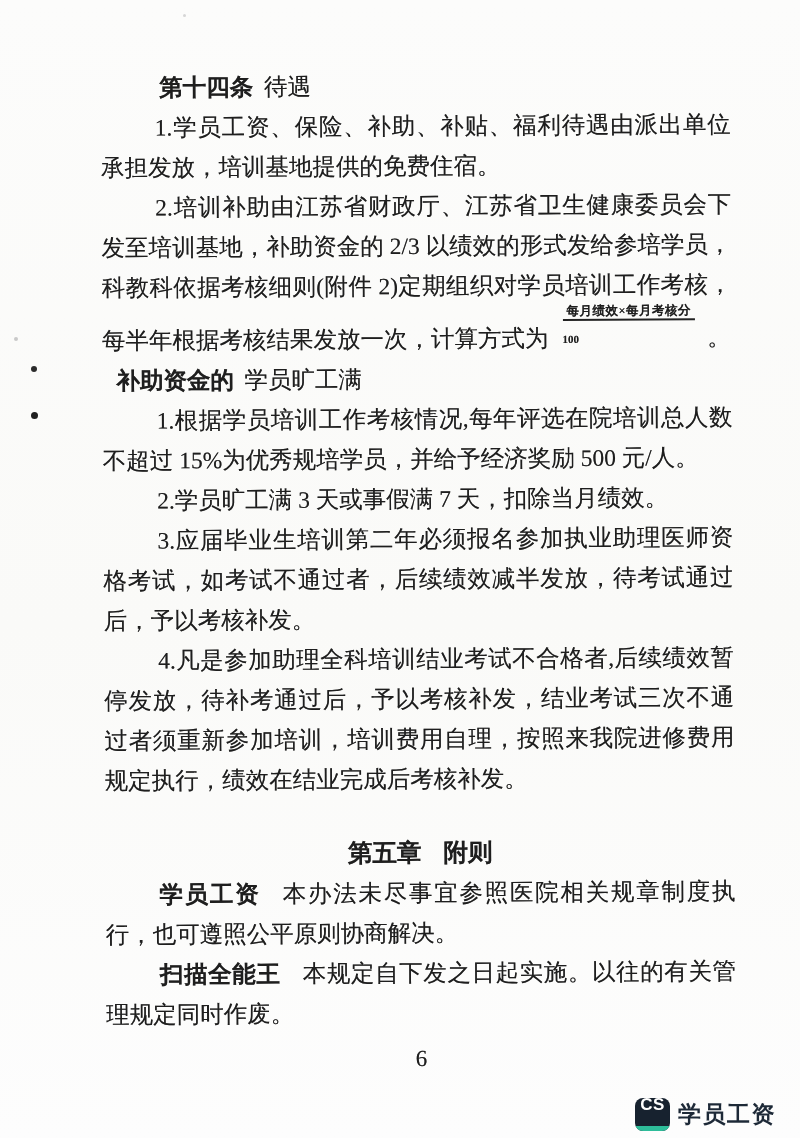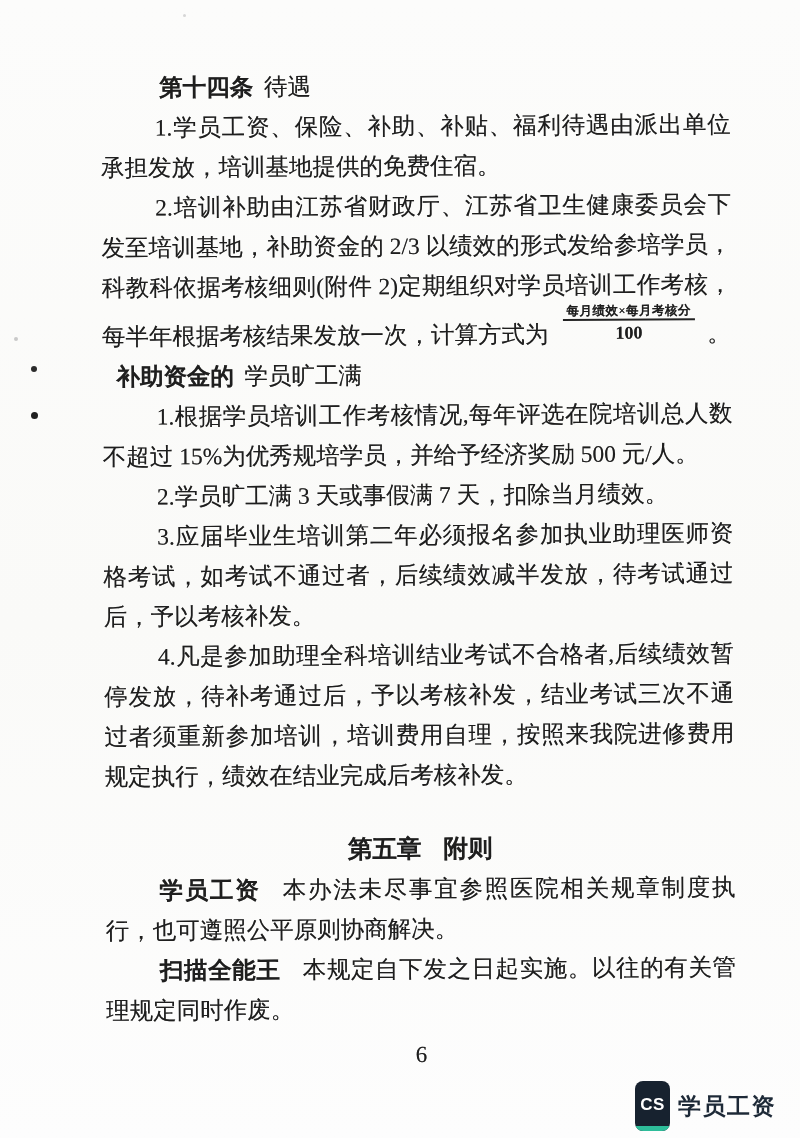--- a/index.html
+++ b/index.html
@@ -32,39 +32,39 @@
     margin: 34px 0 0 0;
     text-align: center;
     text-indent: 0;
     font-weight: 700;
     font-size: 24.5px;
   }
   .chapter .chapter-prefix { margin-right: 0.9em; }
   .frac {
     display: inline-block;
     vertical-align: 0.12em;
-    text-align: center;
+    text-align: left;
     line-height: 1.05;
     margin: 0 12px 0 14px;
     text-indent: 0;
   }
   .frac .num {
     display: block;
     font-size: 12.5px;
     font-weight: 700;
     letter-spacing: 0.5px;
     border-bottom: 2px solid #222;
     padding: 0 4px 1px 4px;
     white-space: nowrap;
   }
   .frac .den {
     display: block;
-    font-size: 18px;
+    font-size: 11px;
     font-weight: 700;
-    padding-top: 3px;
+    padding-top: 13px;
   }
   .page-num {
     margin-top: 6px;
     text-align: center;
     text-indent: 0;
     font-size: 23px;
     letter-spacing: 0;
   }
   .speck { position: absolute; border-radius: 50%; }
   .speck.s1 { left: 31px; top: 366px; width: 6px; height: 6px; background: #2b2b2b; }
@@ -76,26 +76,25 @@
     right: 24px;
     bottom: 7px;
     display: flex;
     align-items: center;
     gap: 8px;
     font-family: "Liberation Sans", sans-serif;
   }
   .wm-badge {
     position: relative;
     width: 35px;
-    height: 50px;
+    height: 33px;
     border-radius: 8px;
     background: #17222f;
     overflow: hidden;
     display: flex;
-    align-items: center;
     justify-content: center;
   }
   .wm-badge .wm-badge-text {
     position: relative;
     z-index: 2;
     color: #ffffff;
     font-weight: 700;
     font-size: 17px;
     letter-spacing: 0.5px;
     margin-top: -3px;

